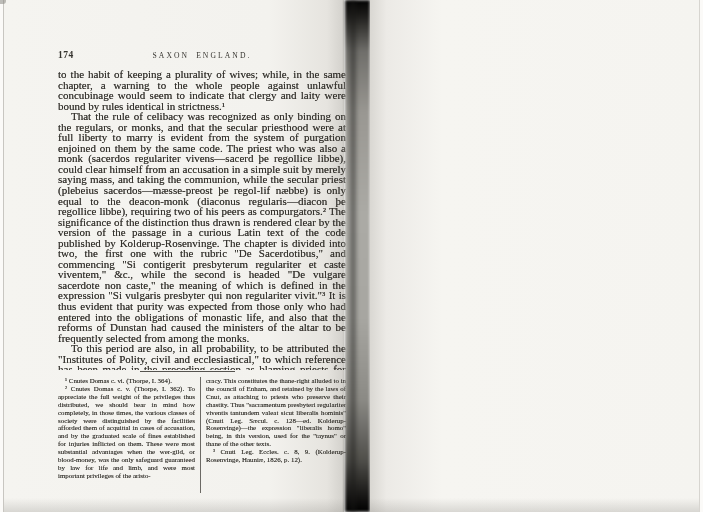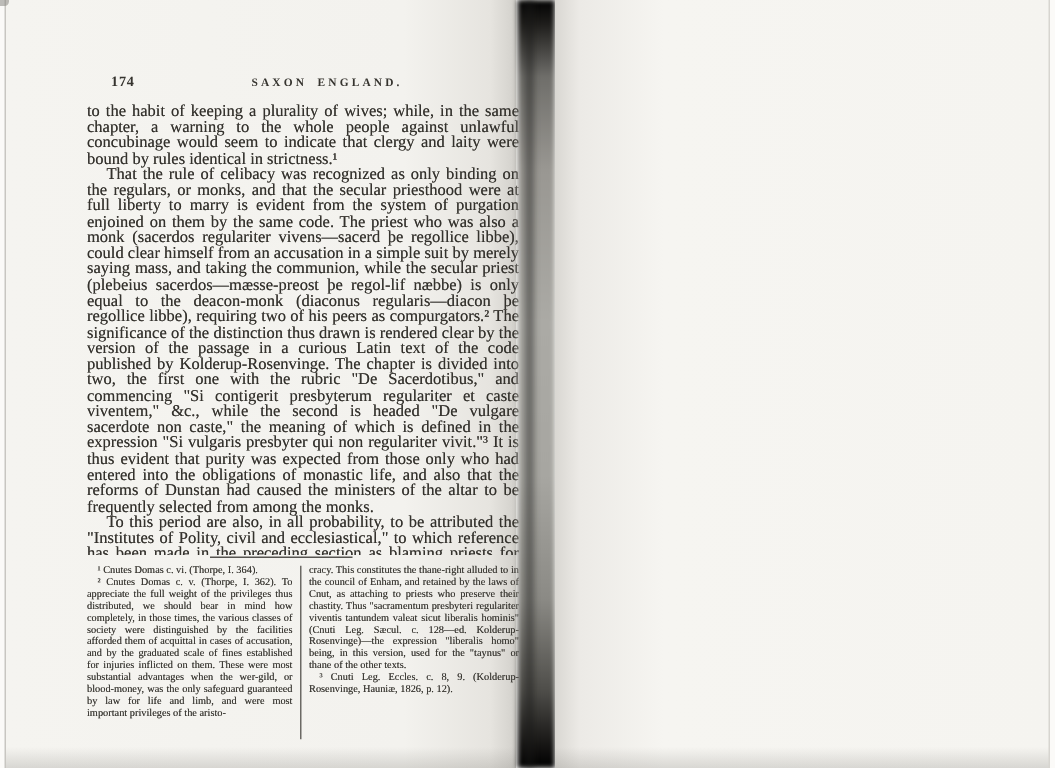--- a/index.html
+++ b/index.html
@@ -23,23 +23,23 @@
 
   .gutter{
     position:absolute;left:345px;top:0;width:25px;height:512px;
     background:linear-gradient(to bottom,#020202 0%,#1d1c1a 3%,#6f6e6a 10%,#999792 22%,#abaaa5 42%,#a7a6a1 62%,#8b8a85 78%,#4e4d49 90%,#161514 97%,#000 100%);
     filter:blur(1.6px);
   }
   .gutter-core{position:absolute;left:350px;top:0;width:6px;height:512px;background:rgba(25,24,22,.45);filter:blur(2px);}
 
   
   .hdr{position:absolute;top:50px;display:flex;align-items:baseline;color:#36342f;}
-  .hdr-left{left:70px;width:288px;justify-content:center;}
+  .hdr-left{left:54px;width:288px;justify-content:center;}
   .pagenum{font-size:9.5px;font-weight:bold;letter-spacing:.5px;width:34px;}
-  .runtitle{flex:1;text-align:center;font-size:7.6px;letter-spacing:2.1px;word-spacing:3px;white-space:nowrap;font-weight:bold;}
+  .runtitle{flex:1;text-align:center;font-size:7.6px;letter-spacing:2.1px;word-spacing:3px;white-space:nowrap;}
 
   
   .pbody{position:absolute;color:#34322d;font-size:11px;line-height:10.55px;
     text-align:justify;overflow:hidden;text-shadow:0 0 .4px rgba(52,50,45,.75);}
   .pbody-left{top:69px;left:54px;width:288px;height:301px;}
   .pbody p{margin:0;}
   .pbody p.indent{text-indent:13px;}
 
   
   .fn-rule{position:absolute;height:1px;background:#55534f;}

